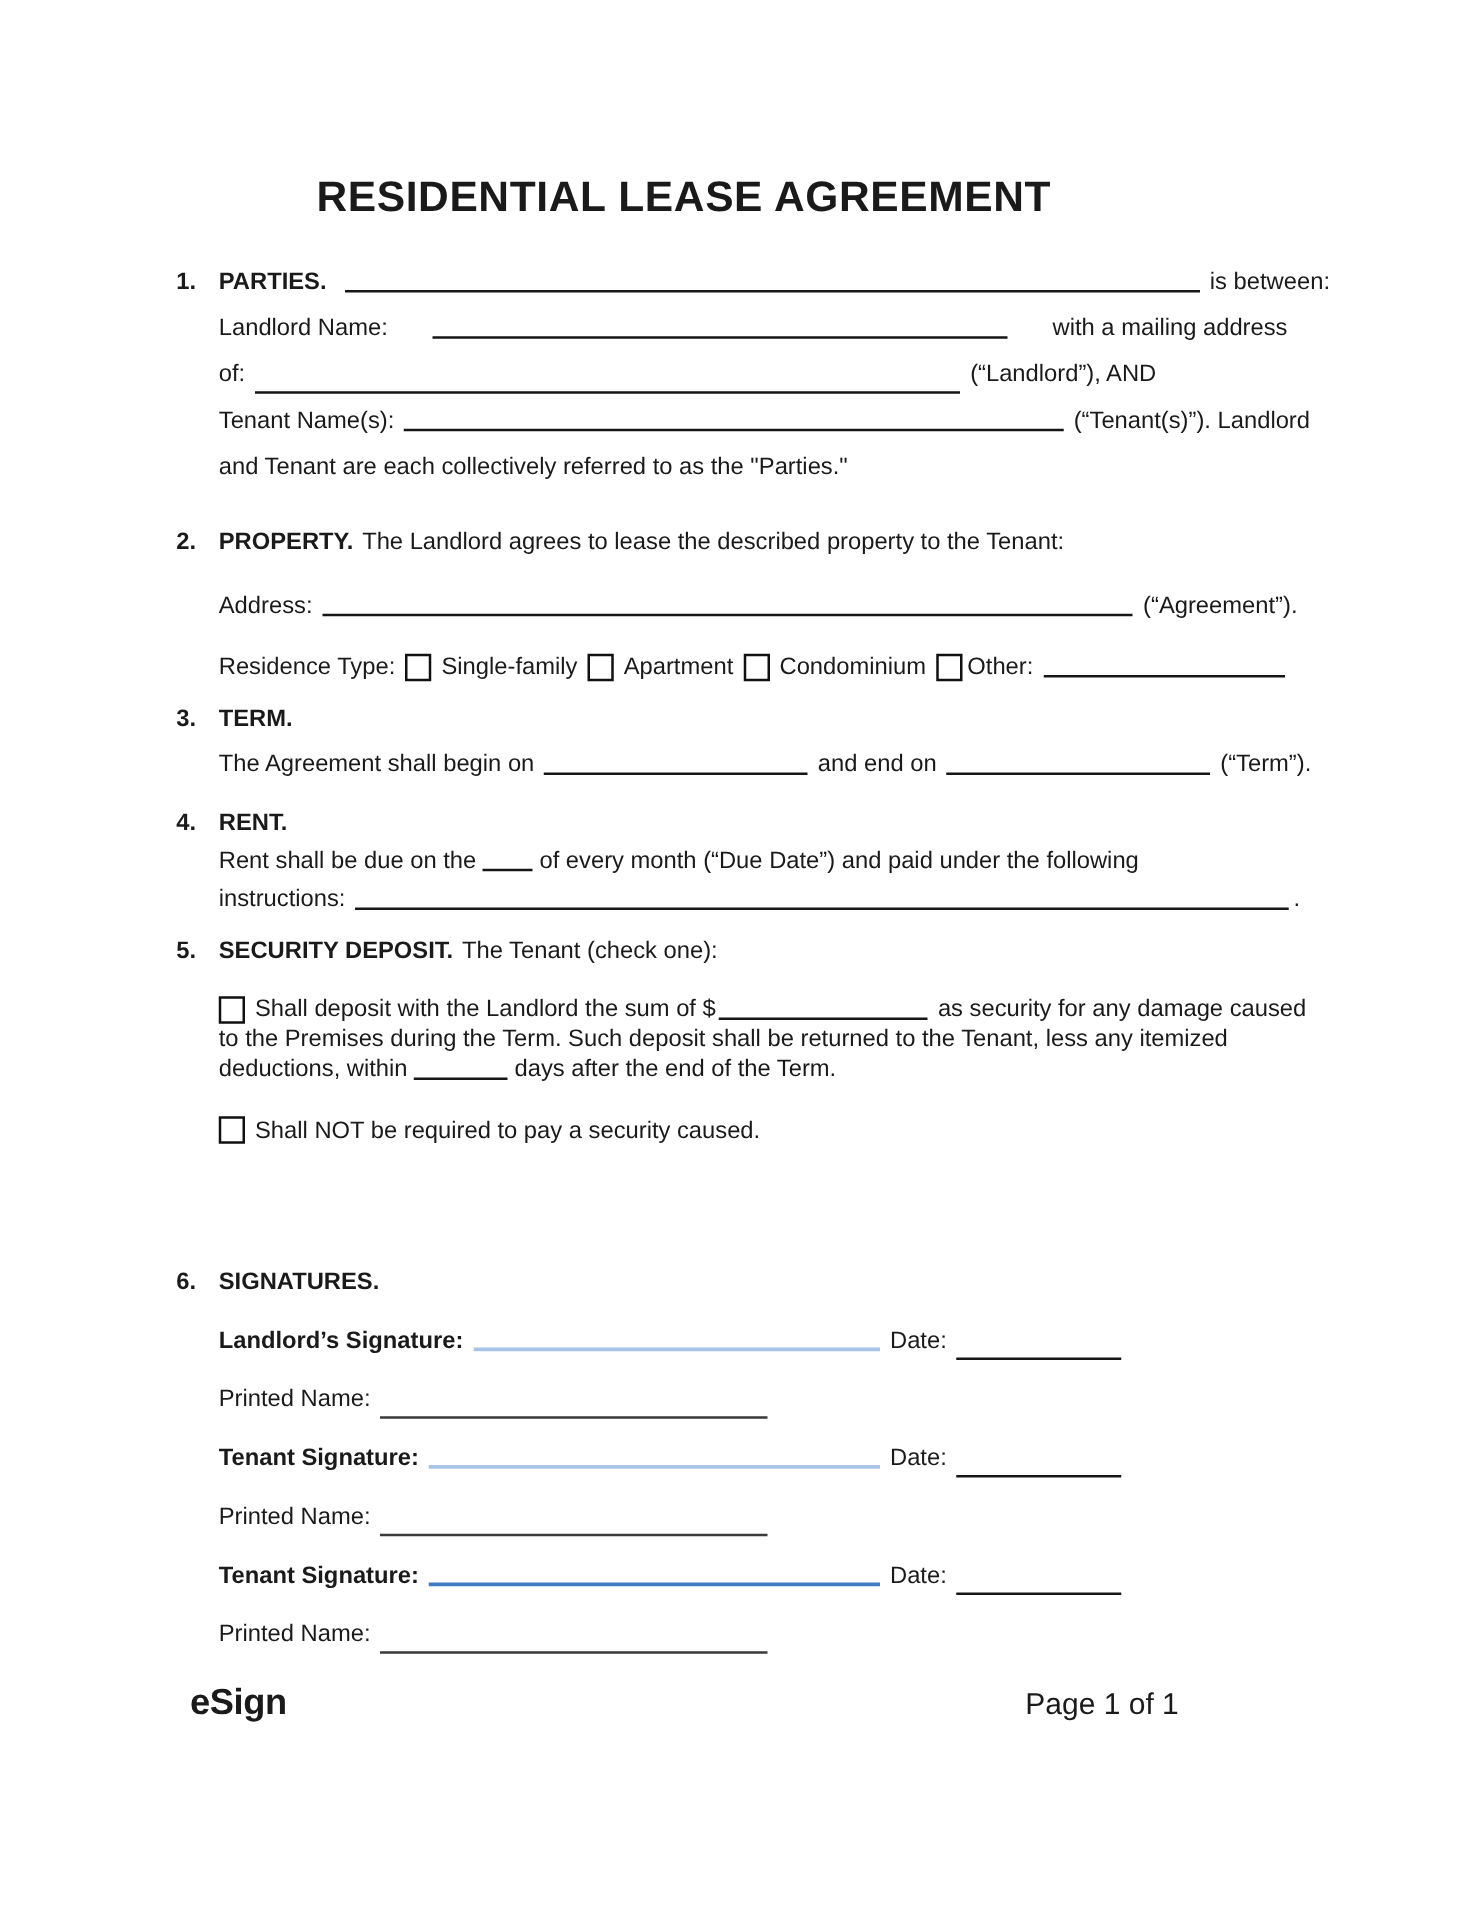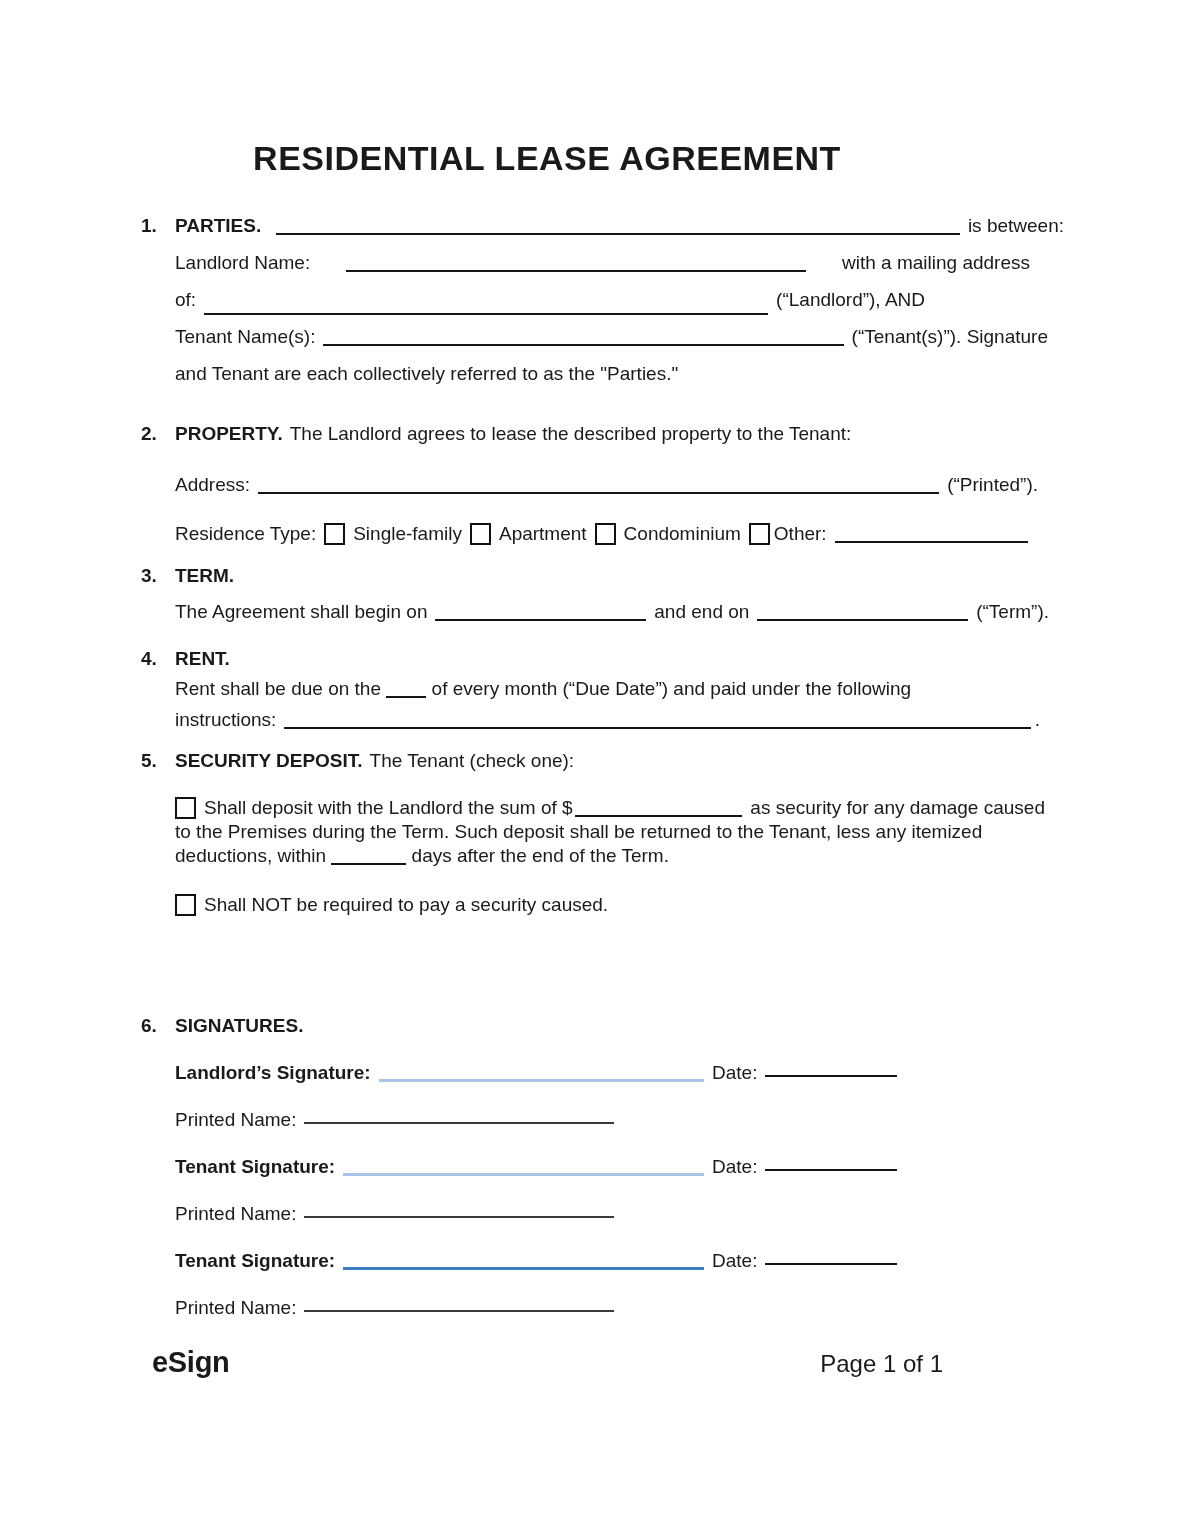--- a/index.html
+++ b/index.html
@@ -51,21 +51,21 @@
   #sec-term .heading-row{margin-bottom:12px;}
   #sec-rent{margin-top:23px;}
   #sec-rent .rent-lines{margin-top:6px;}
   #sec-rent .rent-lines>div{margin-bottom:7px;}
   #sec-security{margin-top:17px;}
   #sec-security .para{margin-top:23px;}
   #sec-security .para>div{line-height:24px;}
   #sec-security .opt2-row{margin-top:25px;}
   #sec-signatures{margin-top:97px;}
   #sec-signatures .sig-block{margin-top:23px;}
-  .sig-row,.printed-row{display:flex;align-items:center;line-height:24px;margin-bottom:23px;}
+  .sig-row,.printed-row{display:flex;align-items:flex-end;line-height:24px;margin-bottom:23px;}
   .sig-left{width:529px;display:flex;align-items:baseline;}
   .sig-label{font-weight:bold;white-space:nowrap;}
   .sig-line{flex:1 1 auto;margin-left:8px;border-bottom:3px solid var(--sig-light);transform:translateY(3px);}
   .sig-line.dark{border-bottom-color:var(--sig-dark);}
   .date-label{margin-left:8px;white-space:nowrap;}
   .date-line{width:132px;margin-left:8px;border-bottom:2px solid var(--line);transform:translateY(3px);}
   .printed-line{width:310px;margin-left:8px;border-bottom:2px solid #3a3a3a;transform:translateY(3px);}
   
   .w-p1{width:889px;} .w-landlord{width:855px;gap:28px;} .w-of{width:750px;align-items:flex-end;} .w-tenant{width:873px;}
   .w-address{width:863px;} .w-residence{width:853px;} .w-term{width:874px;}
@@ -100,34 +100,34 @@
         <span>with a mailing address</span>
       </div>
       <div class="frow w-of">
         <span>of:</span>
         <span class="bl blf ml8 mr8"></span>
         <span>(“Landlord”), AND</span>
       </div>
       <div class="frow w-tenant">
         <span>Tenant Name(s):</span>
         <span class="bl blf ml8 mr8"></span>
-        <span>(“Tenant(s)”). Signature</span>
+        <span>(“Tenant(s)”). Landlord</span>
       </div>
       <div class="row">and Tenant are each collectively referred to as the "Parties."</div>
     </div>
 
     <div class="sec" id="sec-property">
       <span class="num">2.</span>
       <div class="row heading-row">
         <span class="hd">PROPERTY.</span><span>The Landlord agrees to lease the described property to the Tenant:</span>
       </div>
       <div class="frow w-address address-row">
         <span>Address:</span>
         <span class="bl blf ml8 mr8"></span>
-        <span>(“Printed”).</span>
+        <span>(“Agreement”).</span>
       </div>
       <div class="frow w-residence">
         <span>Residence Type:</span>
         <span class="cb cb-flex ml8 mr8"></span>
         <span>Single-family</span>
         <span class="cb cb-flex ml8 mr8"></span>
         <span>Apartment</span>
         <span class="cb cb-flex ml8 mr8"></span>
         <span>Condominium</span>
         <span class="cb cb-flex ml8 mr4"></span>

